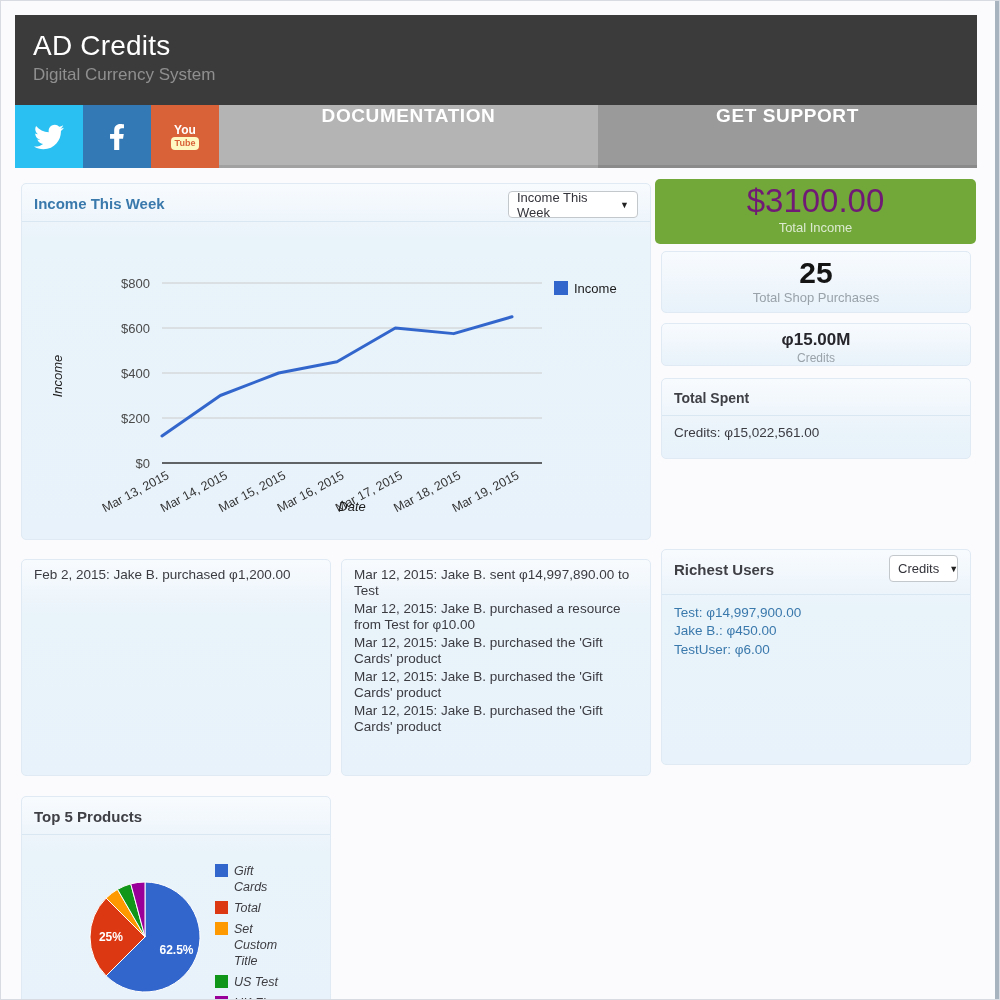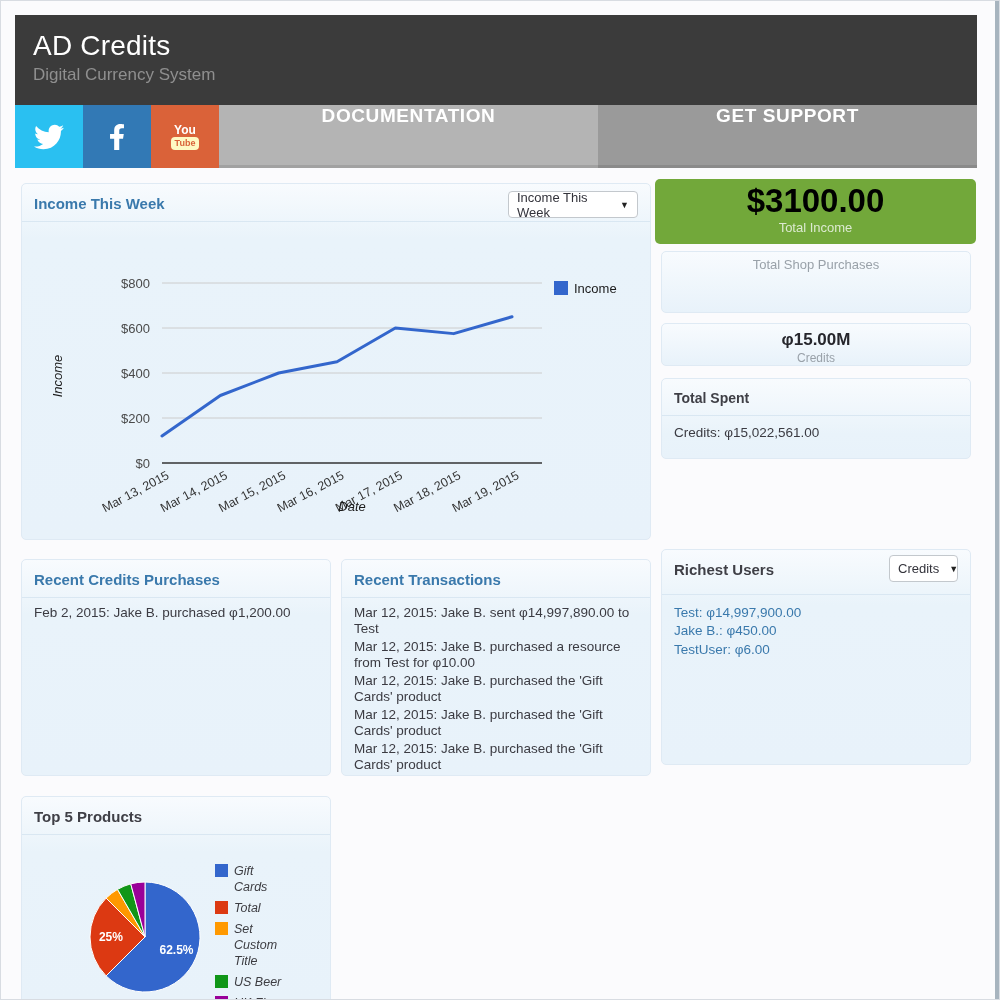--- a/index.html
+++ b/index.html
@@ -40,21 +40,21 @@
   .select-box{position:absolute;top:7px;background:#fff;border:1px solid #c3c8cd;border-radius:4px;
     height:27px;display:flex;align-items:center;justify-content:space-between;
     font-size:13px;font-weight:normal;color:#33333b;padding:0 8px;cursor:pointer;box-sizing:border-box;}
   .select-box .arrow{font-size:9px;color:#222;margin-left:10px;}
 
   
   #income-panel{left:20px;top:182px;width:630px;height:357px;}
   #line-chart{position:absolute;left:0;top:40px;}
 
   #jumbo{position:absolute;left:654px;top:178px;width:321px;height:65px;background:#72a83a;border-radius:5px;text-align:center;box-sizing:border-box;padding-top:5px;}
-  #jumbo .big{color:#000000;font-size:33px;font-weight:bold;line-height:1.05;}
+  #jumbo .big{color:#701a75;font-size:33px;font-weight:normal;line-height:1.05;}
   #jumbo .sub{color:#dcead0;font-size:13px;margin-top:1px;}
 
   .stat-card{position:absolute;box-sizing:border-box;border:1px solid #dfeaf4;border-radius:5px;
     background:linear-gradient(180deg,#f8fbfe,#e8f2fa);text-align:center;}
   #stat-purchases{left:660px;top:250px;width:310px;height:62px;padding-top:4px;}
   #stat-purchases .big{font-size:30px;font-weight:bold;color:#141414;line-height:1.1;}
   #stat-credits{left:660px;top:322px;width:310px;height:43px;padding-top:6px;}
   #stat-credits .big{font-size:17px;font-weight:bold;color:#26262c;}
   .stat-card .sub{font-size:13px;color:#99a1a9;margin-top:1px;}
   #stat-credits .sub{font-size:12px;}
@@ -144,48 +144,43 @@
       <text x="552" y="68.5" font-size="13" fill="#1a1a1a" font-family="Liberation Sans, sans-serif">Income</text>
     </svg>
 </section>
 
 <div id="jumbo" style="background: rgb(114, 168, 58);">
   <div class="big">$3100.00</div>
   <div class="sub">Total Income</div>
 </div>
 
 <div class="stat-card" id="stat-purchases">
+  <div class="big">25</div>
   <div class="sub">Total Shop Purchases</div>
 </div>
 
 <div class="stat-card" id="stat-credits">
   <div class="big">φ15.00M</div>
   <div class="sub">Credits</div>
 </div>
 
 <section class="panel" id="total-spent">
   <div class="panel-header dark-title">
     <span>Total Spent</span>
   </div>
   <div class="body">Credits: φ15,022,561.00</div>
 </section>
 
 <section class="panel" id="recent-purchases">
-  <div class="panel-header blue-title">
-    <span>Recent Credits Purchases</span>
-  </div>
   <div class="panel-list">
       <div class="txn-line">Feb 2, 2015: Jake B. purchased φ1,200.00</div>
     </div>
 </section>
 
 <section class="panel" id="recent-transactions">
-  <div class="panel-header blue-title">
-    <span>Recent Transactions</span>
-  </div>
   <div class="panel-list">
       <div class="txn-line">Mar 12, 2015: Jake B. sent φ14,997,890.00 to Test</div>
       <div class="txn-line">Mar 12, 2015: Jake B. purchased a resource from Test for φ10.00</div>
       <div class="txn-line">Mar 12, 2015: Jake B. purchased the 'Gift Cards' product</div>
       <div class="txn-line">Mar 12, 2015: Jake B. purchased the 'Gift Cards' product</div>
       <div class="txn-line">Mar 12, 2015: Jake B. purchased the 'Gift Cards' product</div>
     </div>
 </section>
 
 <section class="panel" id="richest-users">
@@ -234,21 +229,21 @@
         <div class="legend-swatch" style="background: rgb(255, 153, 0);"></div>
         <div class="legend-text">
           <div>Set</div>
           <div>Custom</div>
           <div>Title</div>
         </div>
       </div>
       <div class="legend-item">
         <div class="legend-swatch" style="background: rgb(16, 150, 24);"></div>
         <div class="legend-text">
-          <div>US Beer</div>
+          <div>US Test</div>
         </div>
       </div>
       <div class="legend-item">
         <div class="legend-swatch" style="background: rgb(153, 0, 153);"></div>
         <div class="legend-text">
           <div>UK Flag</div>
         </div>
       </div>
     </div>
 </section>

